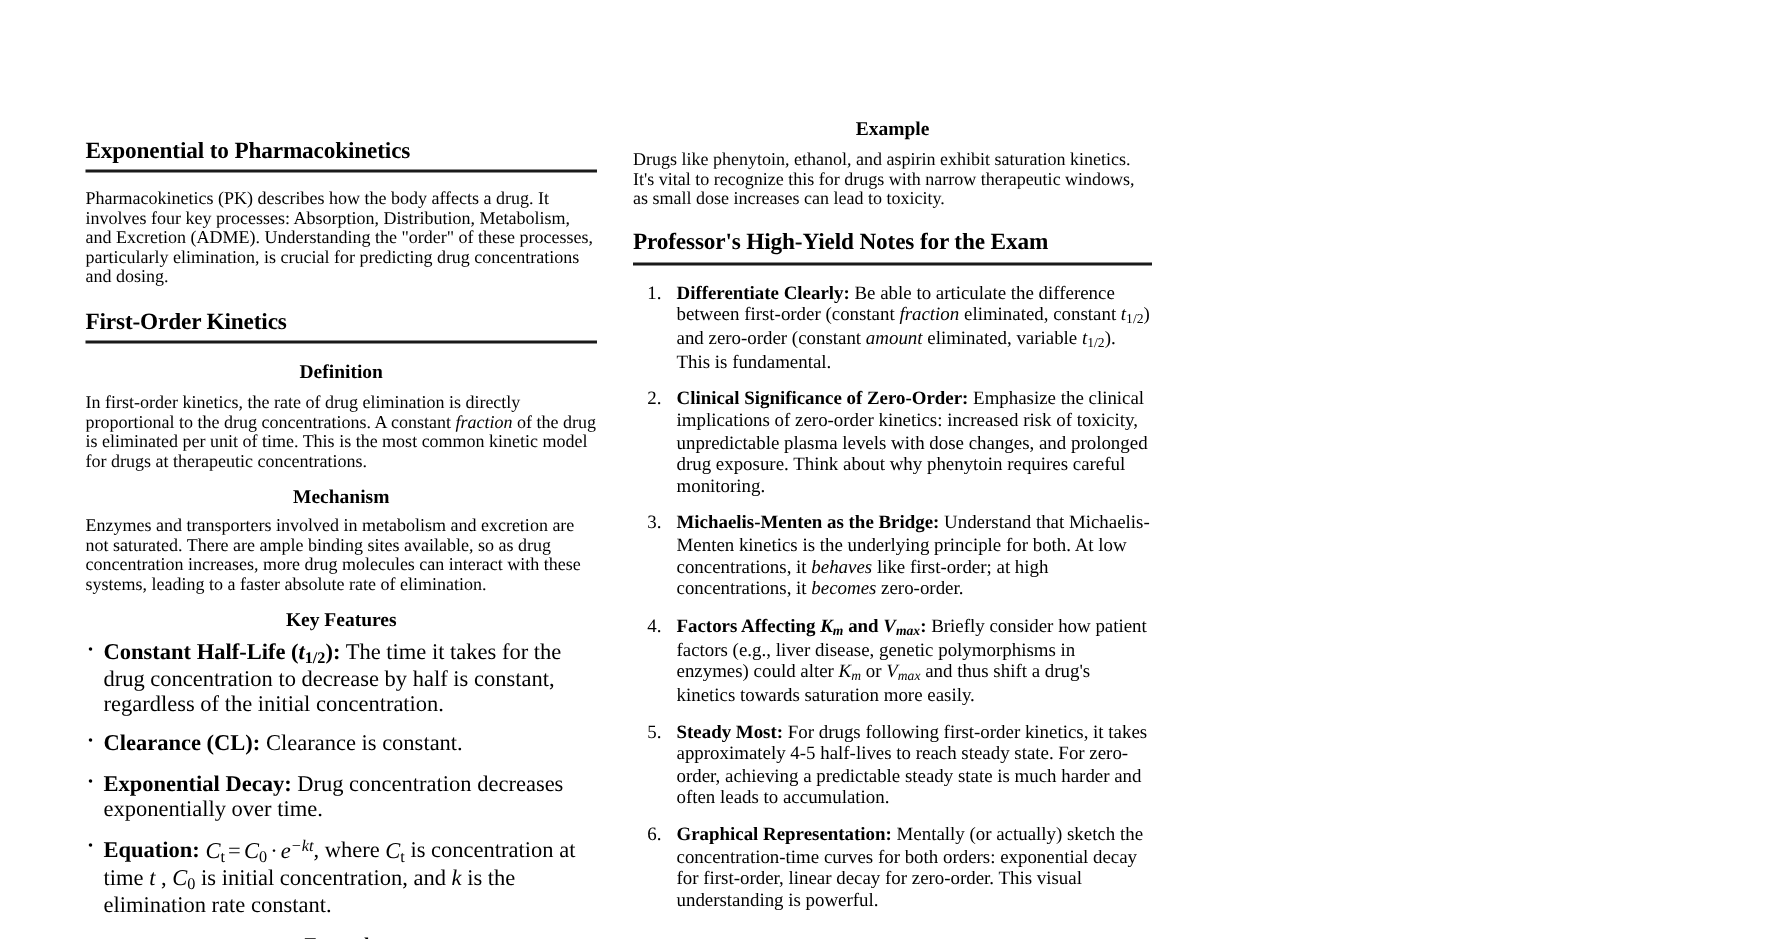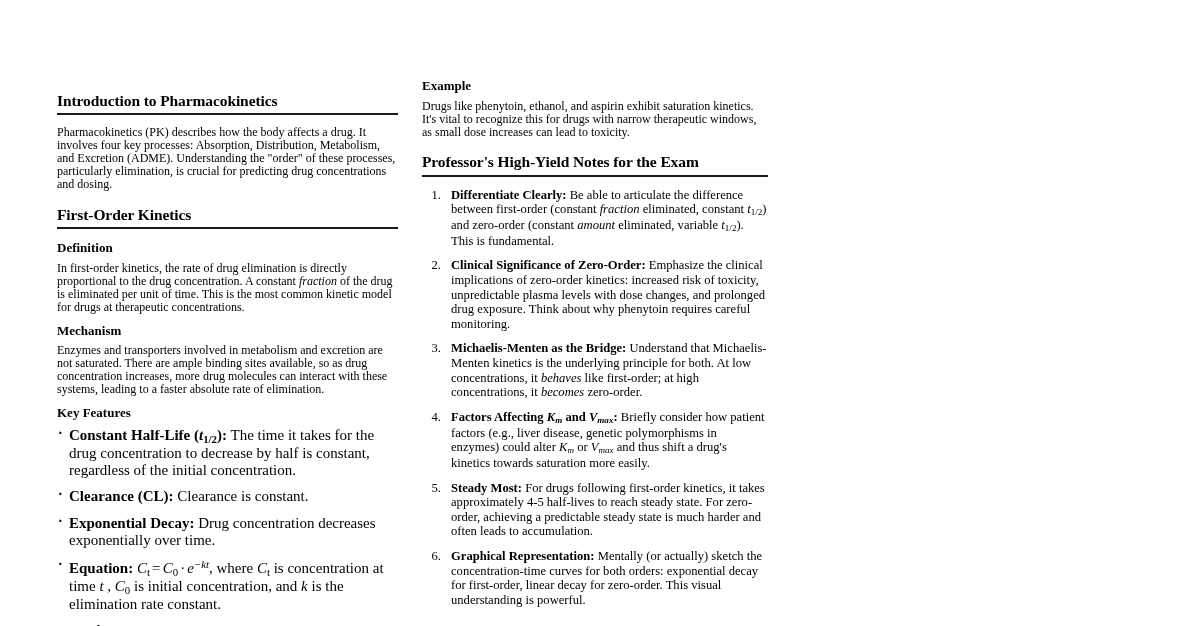--- a/index.html
+++ b/index.html
@@ -34,20 +34,21 @@
     padding: 0 0 3px 0;
     border-bottom: 2.5px solid #1a1a1a;
     letter-spacing: -0.1px;
     line-height: 1.18;
   }
   h3.sub {
     font-size: 13px;
     font-weight: bold;
     margin: 0;
     line-height: 1.2;
+    text-align: center;
   }
   p.body {
     font-size: 12px;
     line-height: 1.08;
     margin: 0;
     text-align: left;
   }
   .sp-after-rule { height: 11px; }
   .sp-para { height: 9px; }
   .sp-sub  { height: 6px; }
@@ -126,34 +127,34 @@
   }
   .mathline { line-height: 1.5; }
 </style>
 </head>
 <body>
 
 <div class="page">
 
   <div class="col col-left" style="top:92px;">
 
-    <h2 class="sec">Introduction to Pharmacokinetics</h2>
+    <h2 class="sec">Exponential to Pharmacokinetics</h2>
     <div class="sp-after-rule"></div>
 
     <p class="body">Pharmacokinetics (PK) describes how the body affects a drug. It involves four key processes: Absorption, Distribution, Metabolism, and Excretion (ADME). Understanding the "order" of these processes, particularly elimination, is crucial for predicting drug concentrations and dosing.</p>
 
     <div class="sp-h2"></div>
 
     <h2 class="sec">First-Order Kinetics</h2>
     <div class="sp-after-rule"></div>
 
     <h3 class="sub">Definition</h3>
     <div class="sp-sub"></div>
 
-    <p class="body"><span>In first-order kinetics, the rate of drug elimination is directly proportional to the drug concentration. A constant </span><i>fraction</i><span> of the drug is eliminated per unit of time. This is the most common kinetic model for drugs at therapeutic concentrations.</span></p>
+    <p class="body"><span>In first-order kinetics, the rate of drug elimination is directly proportional to the drug concentrations. A constant </span><i>fraction</i><span> of the drug is eliminated per unit of time. This is the most common kinetic model for drugs at therapeutic concentrations.</span></p>
 
     <div class="sp-para"></div>
 
     <h3 class="sub">Mechanism</h3>
     <div class="sp-sub"></div>
 
     <p class="body">Enzymes and transporters involved in metabolism and excretion are not saturated. There are ample binding sites available, so as drug concentration increases, more drug molecules can interact with these systems, leading to a faster absolute rate of elimination.</p>
 
     <div class="sp-para"></div>
 

